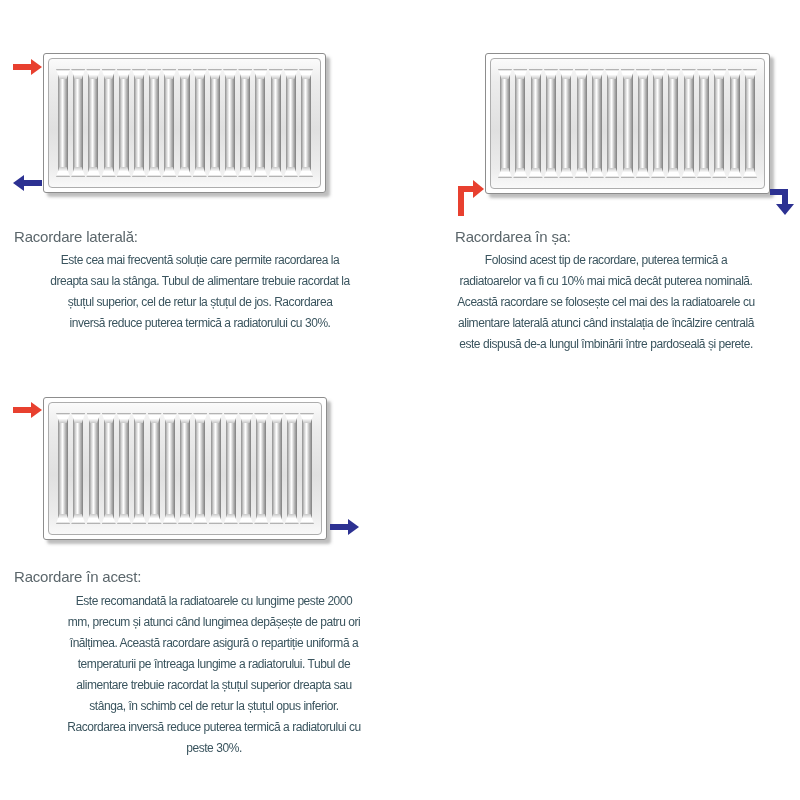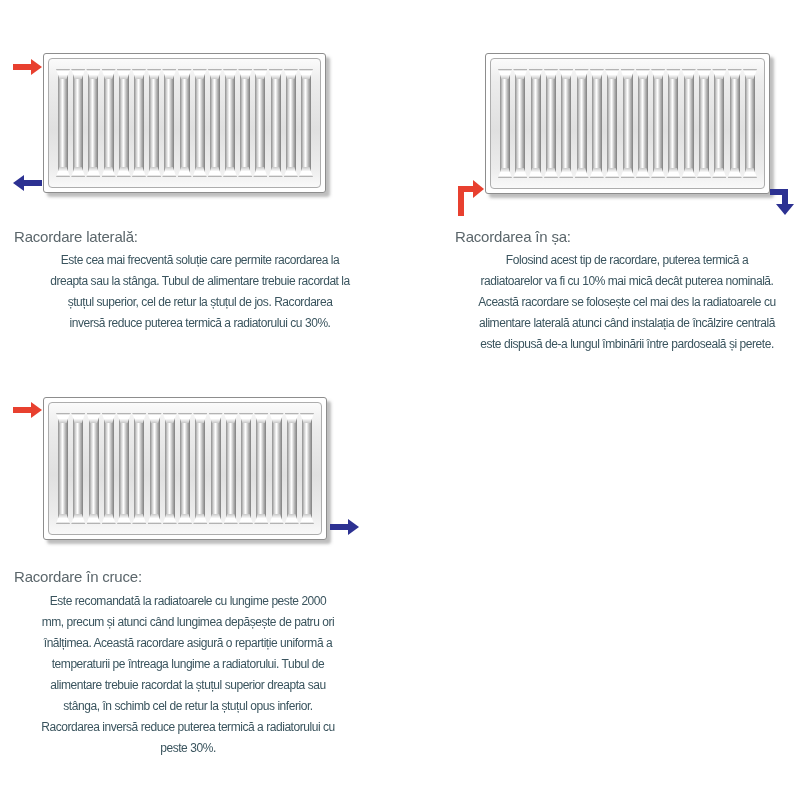--- a/index.html
+++ b/index.html
@@ -141,21 +141,21 @@
       <i class="vshaft"></i>
       <i class="hshaft"></i>
       <i class="head"></i>
     </div>
     <div class="l-arrow l-arrow-blue">
       <i class="hshaft"></i>
       <i class="vshaft"></i>
       <i class="head"></i>
     </div>
     <h3 class="heading" style="left:455px;top:227px;">Racordarea în șa:</h3>
-    <p class="body" style="left:455px;top:250px;width:344px;">Folosind acest tip de racordare, puterea termică a
+    <p class="body" style="left:434px;top:250px;width:344px;">Folosind acest tip de racordare, puterea termică a
 radiatoarelor va fi cu 10% mai mică decât puterea nominală.
 Această racordare se folosește cel mai des la radiatoarele cu
 alimentare laterală atunci când instalația de încălzire centrală
 este dispusă de-a lungul îmbinării între pardoseală și perete.</p>
   </section>
 
   <section>
     <div class="radiator" style="left:43px;top:397px;width:282px;height:141px;">
       <div class="rad-inner">
         <div class="ribs">
@@ -180,22 +180,22 @@
       </div>
     </div>
     <div class="arrow red" style="left:13px;top:402px;">
       <i class="shaft"></i>
       <i class="head"></i>
     </div>
     <div class="arrow blue" style="left:330px;top:519px;">
       <i class="shaft"></i>
       <i class="head"></i>
     </div>
-    <h3 class="heading" style="left:14px;top:567px;">Racordare în cruce:</h3>
-    <p class="body" style="left:2px;top:591px;width:372px;">Este recomandată la radiatoarele cu lungime peste 2000
+    <h3 class="heading" style="left:14px;top:567px;">Racordare în acest:</h3>
+    <p class="body" style="left:28px;top:591px;width:372px;">Este recomandată la radiatoarele cu lungime peste 2000
 mm, precum și atunci când lungimea depășește de patru ori
 înălțimea. Această racordare asigură o repartiție uniformă a
 temperaturii pe întreaga lungime a radiatorului. Tubul de
 alimentare trebuie racordat la ștuțul superior dreapta sau
 stânga, în schimb cel de retur la ștuțul opus inferior.
 Racordarea inversă reduce puterea termică a radiatorului cu
 peste 30%.</p>
   </section>
 
 </div>

